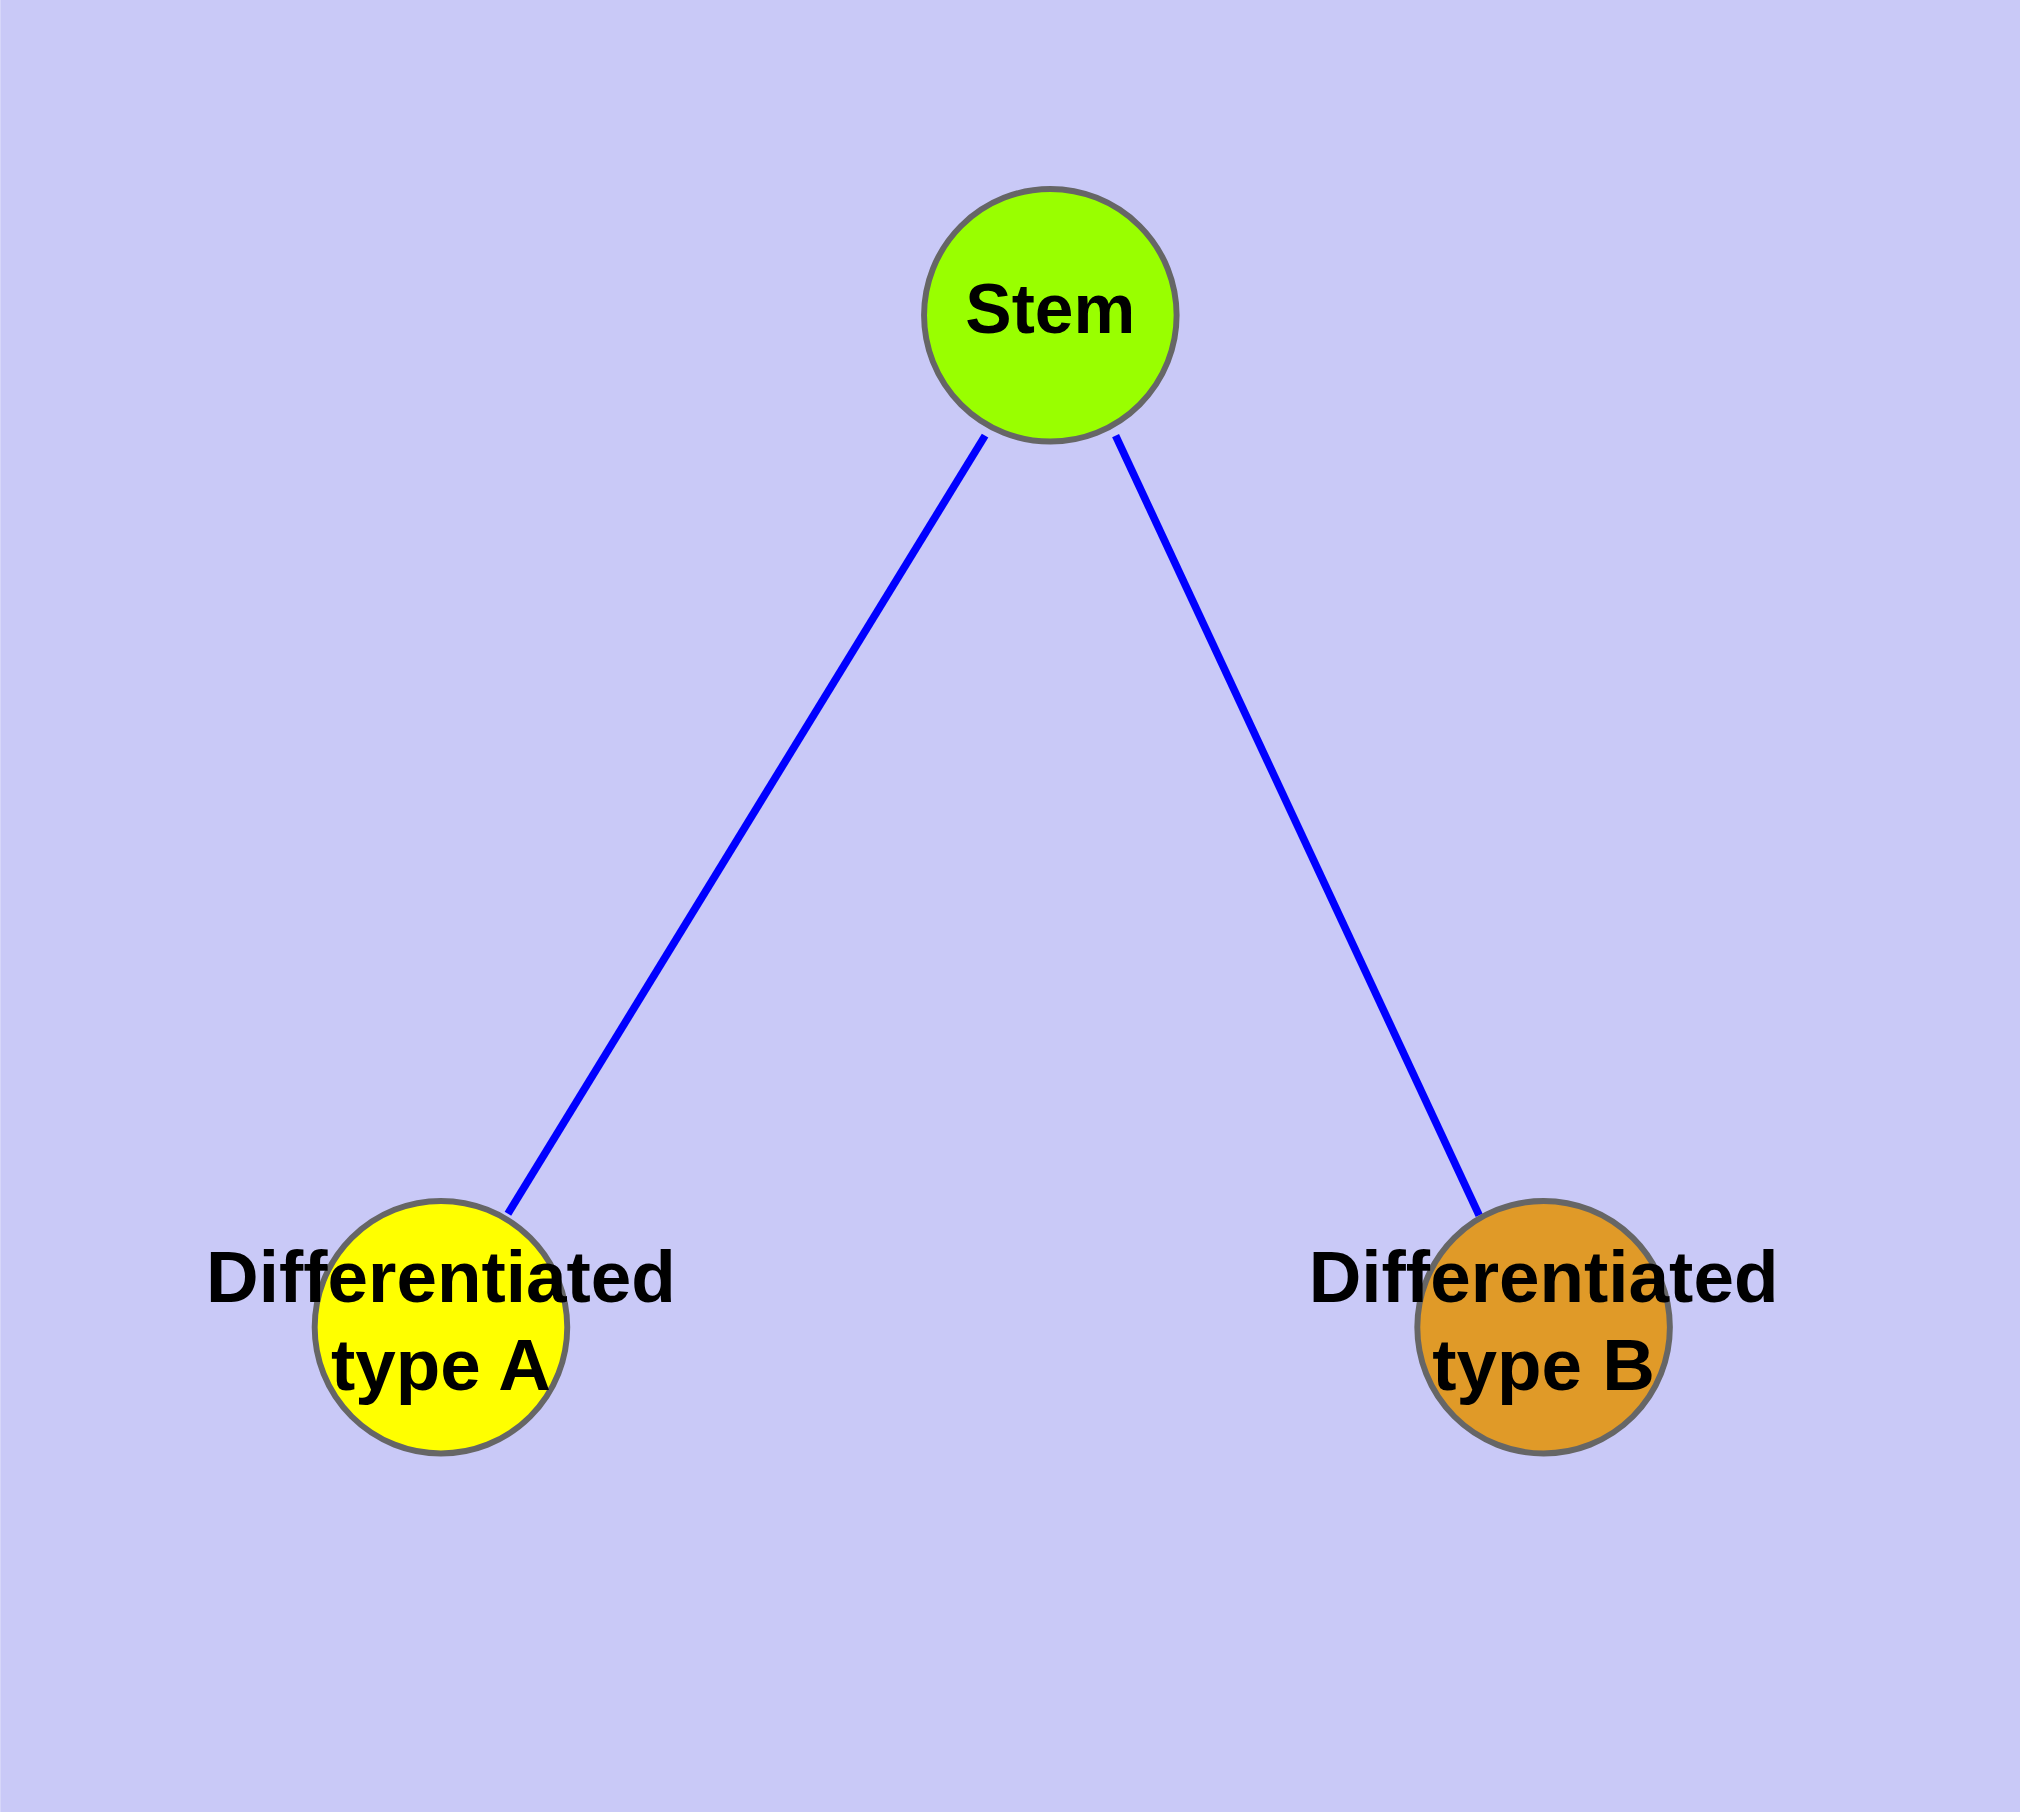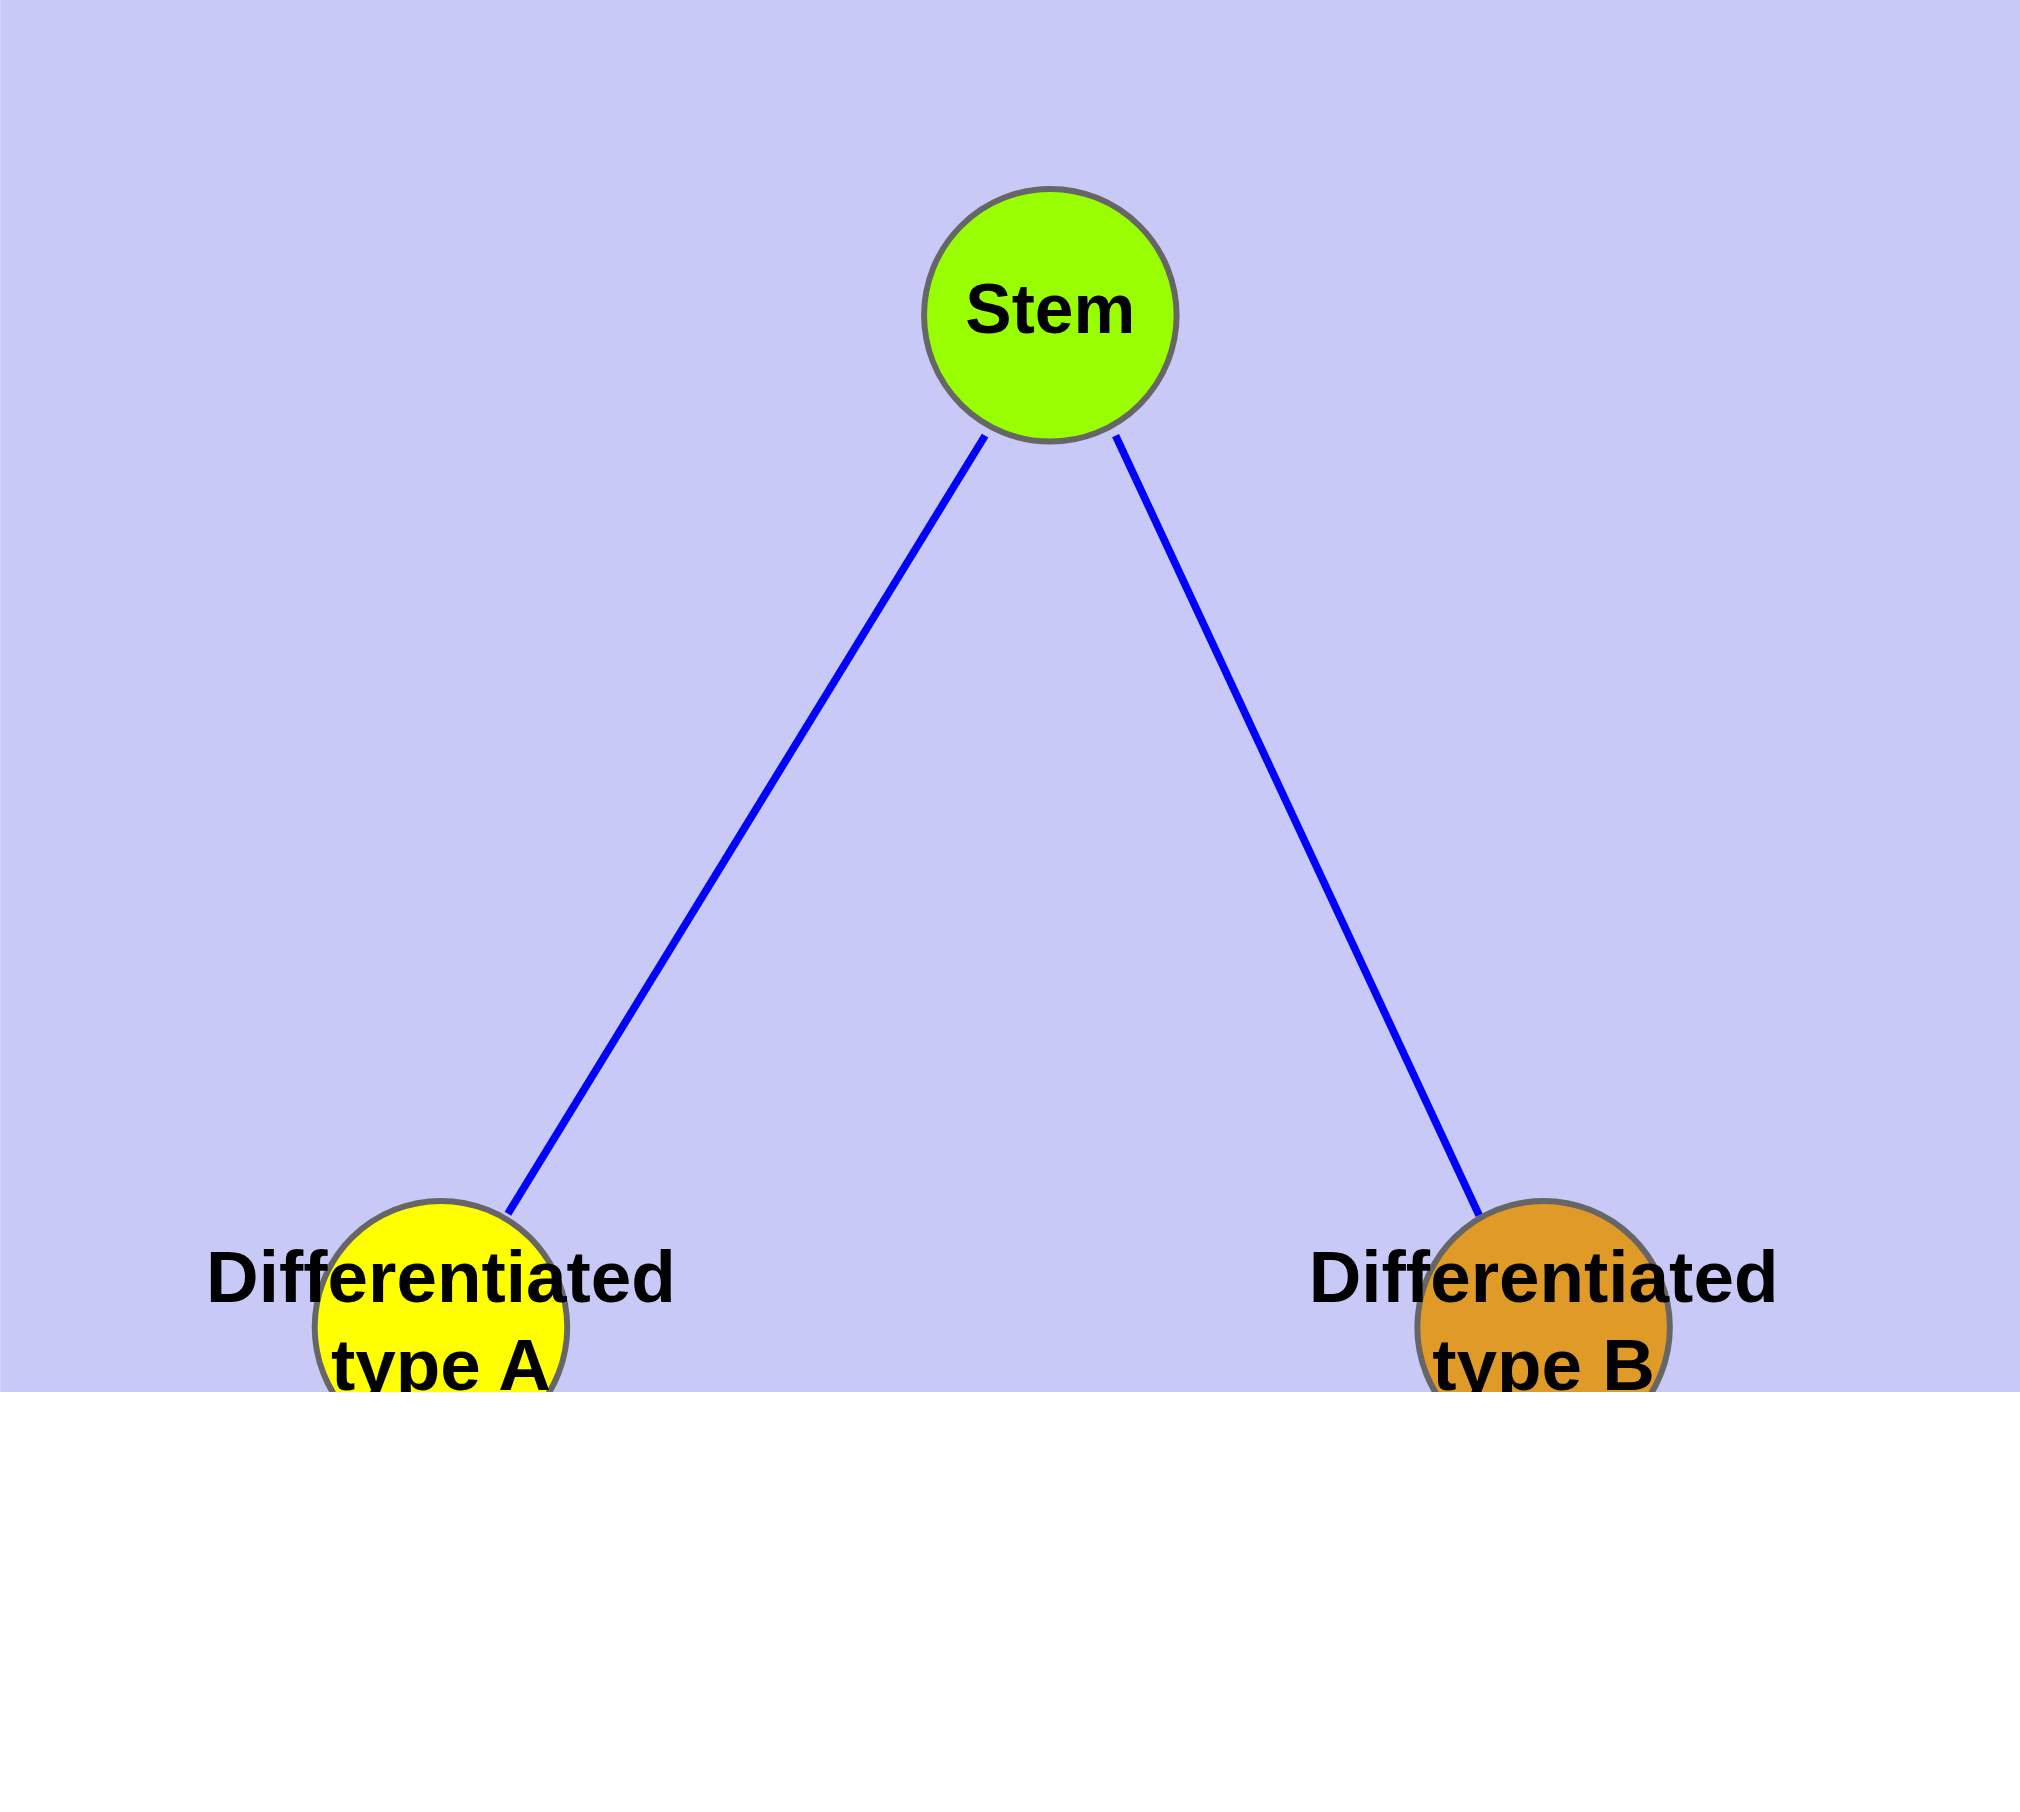--- a/index.html
+++ b/index.html
@@ -3,21 +3,21 @@
 <meta charset="utf-8">
 <style>
   html, body {
     margin: 0;
     padding: 0;
     background: #ffffff;
   }
   #canvas {
     position: relative;
     width: 2021px;
-    height: 1392px;
+    height: 1812px;
     overflow: hidden;
     font-family: "Liberation Sans", sans-serif;
     text-align: right;
   }
   #canvas svg {
     position: absolute;
     top: 0;
     left: 0;
     width: 2021px;
     height: 1812px;

